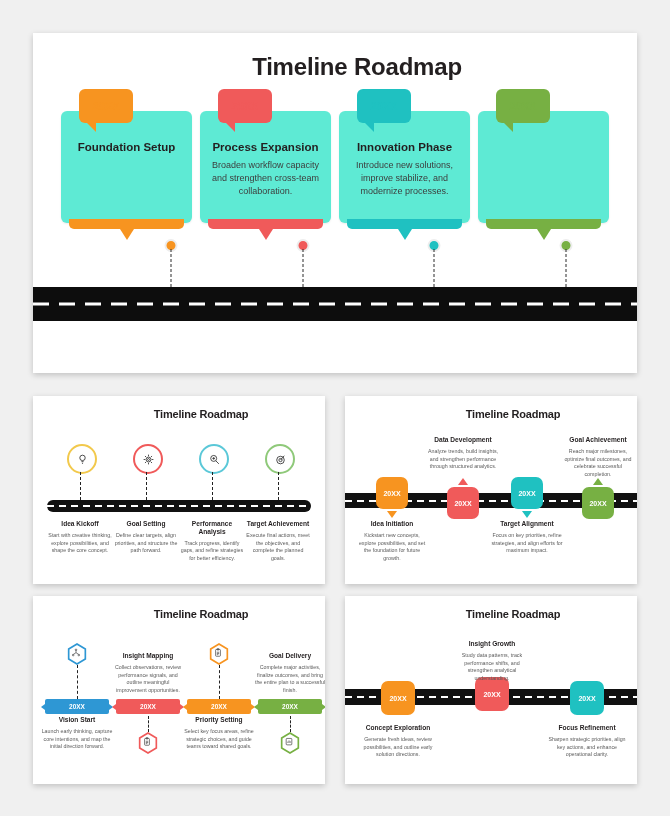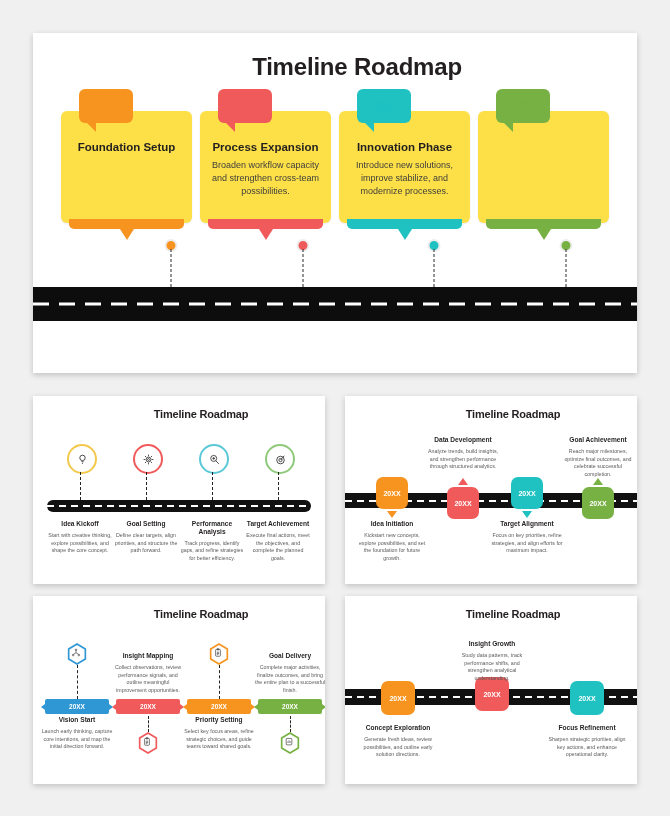--- a/index.html
+++ b/index.html
@@ -32,21 +32,21 @@
   .hero .title{font-size:24px;padding-top:20px;}
   .mini .title{font-size:11px;padding-top:12px;}
 
   
   .hero-cards{
     position:absolute;left:0;top:78px;width:604px;height:150px;
     display:flex;justify-content:center;gap:8px;
   }
   .hcard{
     position:relative;width:131px;
-    background:#fde047;border-radius:6px;
+    background:#5eead4;border-radius:6px;
     padding:30px 9px 10px 9px;
     box-sizing:border-box;height:112px;
     box-shadow:0 1px 2px rgba(0,0,0,.08);
   }
   .bubble{
     position:absolute;left:18px;top:-22px;
     width:54px;height:34px;border-radius:6px;
     color:#fff;font-weight:bold;font-size:11px;
     display:flex;align-items:center;justify-content:center;
   }
@@ -152,21 +152,21 @@
         <div class="hbar" id="hbar0" style="background: rgb(247, 148, 32); color: rgb(247, 148, 32);">
             <i class="drop"></i>
           </div>
       </div>
 
       <div class="hcard">
         <div class="bubble" id="hb1" style="background: rgb(240, 90, 90); color: rgb(240, 90, 90);">
           <span>20XX</span>
         </div>
         <h3>Process Expansion</h3>
-        <p>Broaden workflow capacity and strengthen cross-team possibilities.</p>
+        <p>Broaden workflow capacity and strengthen cross-team collaboration.</p>
         <div class="hbar" id="hbar1" style="background: rgb(240, 90, 90); color: rgb(240, 90, 90);">
             <i class="drop"></i>
           </div>
       </div>
 
       <div class="hcard">
         <div class="bubble" id="hb2" style="background: rgb(31, 193, 193); color: rgb(31, 193, 193);">
           <span>20XX</span>
         </div>
         <h3>Innovation Phase</h3>

